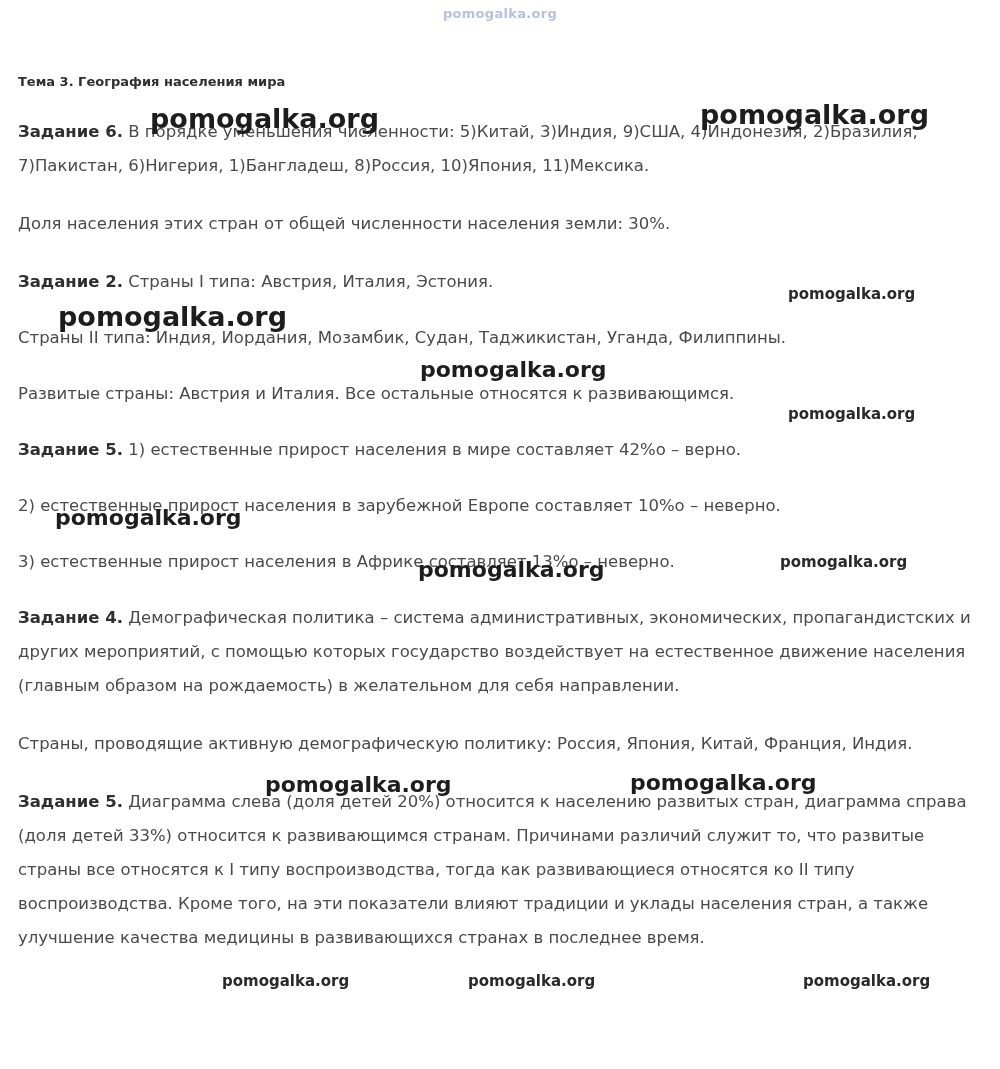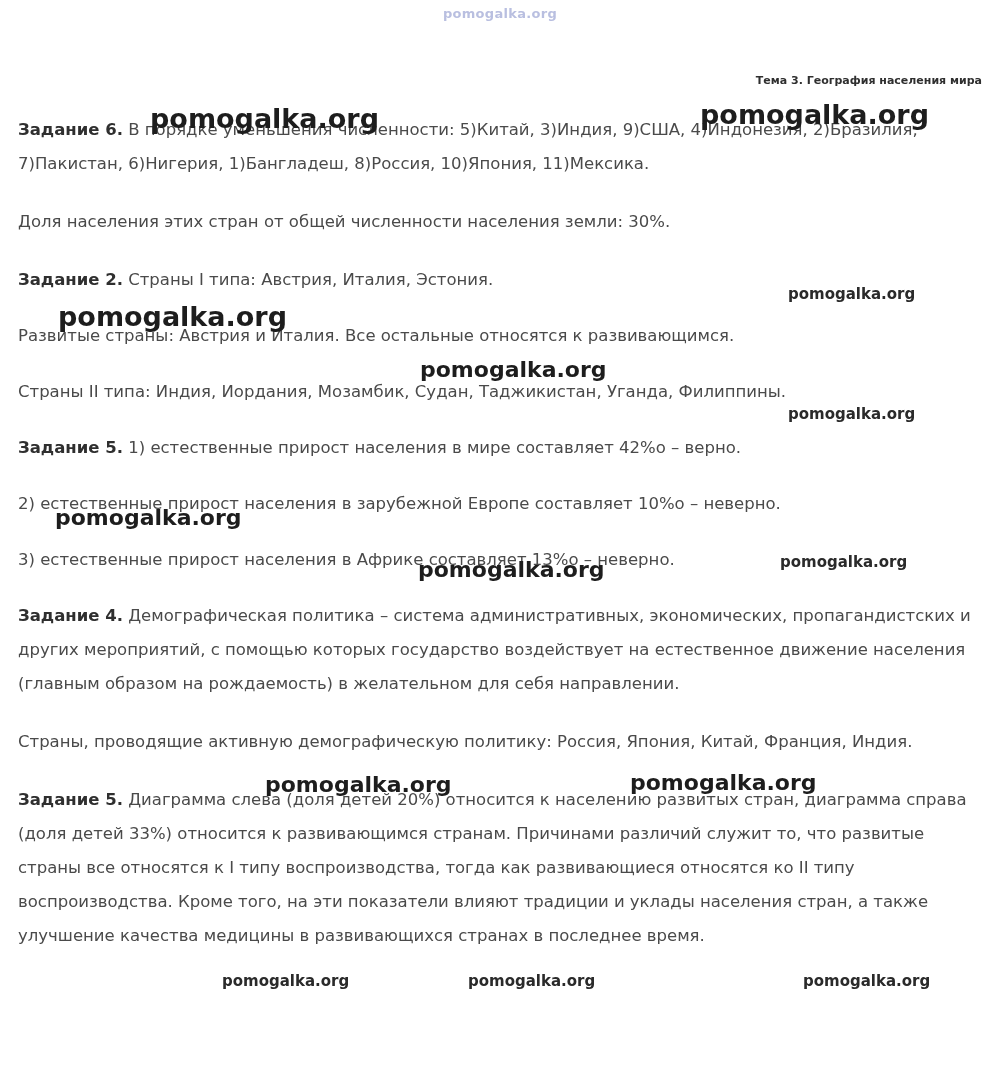--- a/index.html
+++ b/index.html
@@ -31,22 +31,22 @@
     font-weight: bold;
     letter-spacing: 0.3px;
   }
   .doc {
     position: absolute;
     top: 74px;
     left: 18px;
     width: 964px;
   }
   .doc-title {
-    text-align: right;
-    font-size: 11px;
+    text-align: left;
+    font-size: 13px;
     font-weight: bold;
     color: #2f2f2f;
     margin-bottom: 26px;
   }
   p.para {
     margin: 0 0 24px 0;
     font-size: 16.5px;
     line-height: 34px;
     color: #4a4a4a;
   }
@@ -88,25 +88,25 @@
     <p class="para">
       <span>Доля населения этих стран от общей численности населения земли: 30%.</span>
     </p>
 
     <p class="para tight">
       <span class="tasklabel">Задание 2.</span>
       <span>Страны I типа: Австрия, Италия, Эстония.</span>
     </p>
 
     <p class="para tight">
-      <span>Развитые страны: Австрия и Италия. Все остальные относятся к развивающимся.</span>
+      <span>Страны II типа: Индия, Иордания, Мозамбик, Судан, Таджикистан, Уганда, Филиппины.</span>
     </p>
 
     <p class="para tight">
-      <span>Страны II типа: Индия, Иордания, Мозамбик, Судан, Таджикистан, Уганда, Филиппины.</span>
+      <span>Развитые страны: Австрия и Италия. Все остальные относятся к развивающимся.</span>
     </p>
 
     <p class="para tight">
       <span class="tasklabel">Задание 5.</span>
       <span>1) естественные прирост населения в мире составляет 42%о – верно.</span>
     </p>
 
     <p class="para tight">
       <span>2) естественные прирост населения в зарубежной Европе составляет 10%о – неверно.</span>
     </p>

